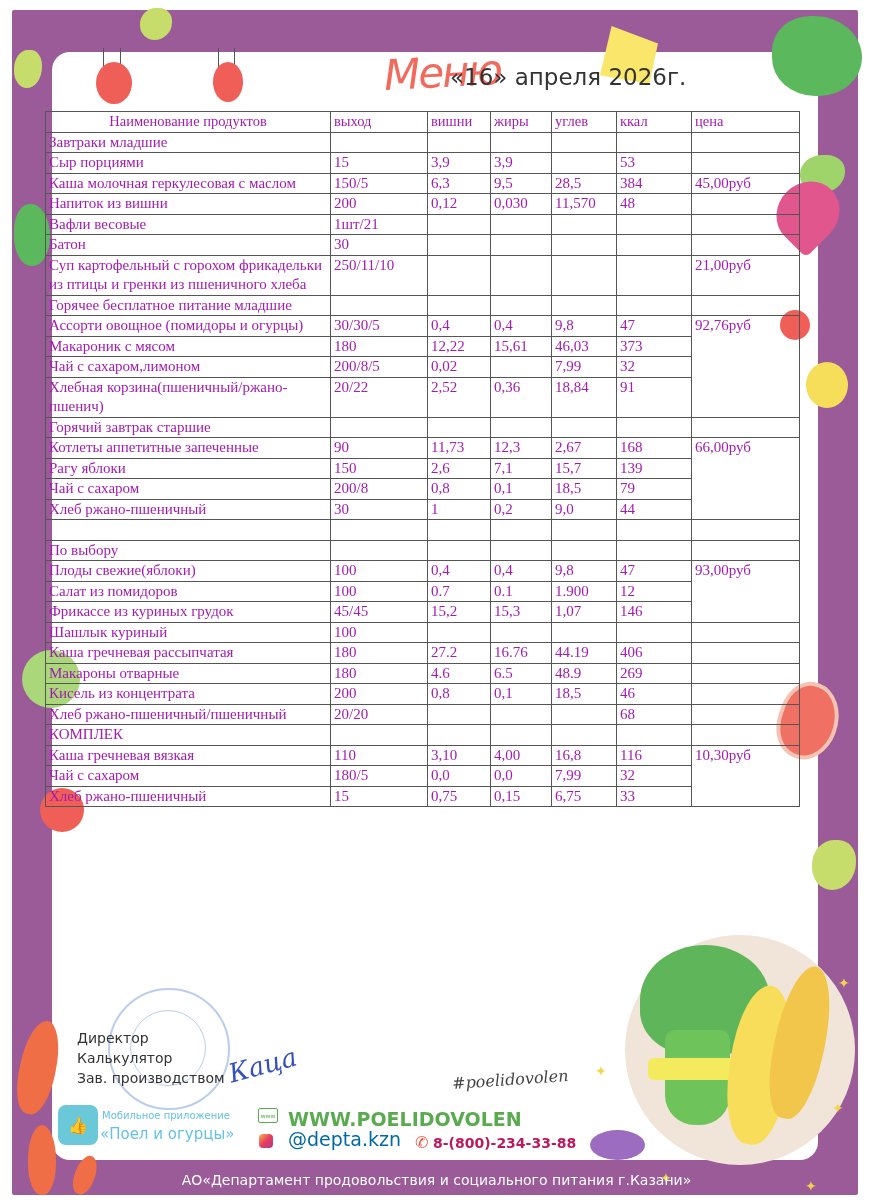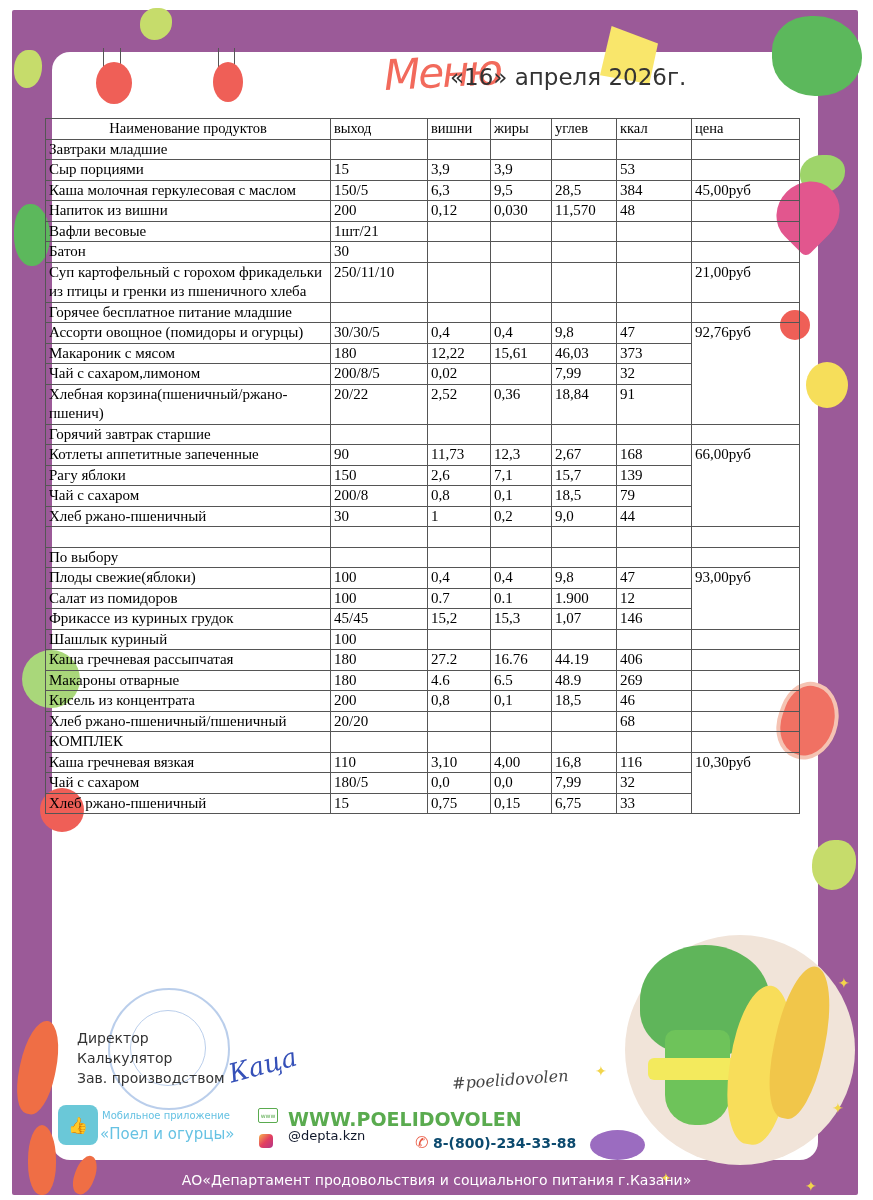--- a/index.html
+++ b/index.html
@@ -14,43 +14,43 @@
   .lemon { border-radius:50%; background:#f6de5a; }
   .meat { border-radius:45% 55% 50% 50%; background:#f07163; border:4px solid #f5c3b3; }
   .apple { border-radius:50%; background:#a9d77a; }
   .carrot { border-radius:50% 50% 45% 45%; background:#ef6e45; }
   .cheese { background:#f9e66b; clip-path:polygon(20% 0, 100% 30%, 85% 100%, 0 85%); }
   .string { position:absolute; width:1px; background:#555; }
 
   .title-menu { position:absolute; left:384px; top:48px; font-family:"DejaVu Sans", sans-serif; font-size:42px; color:#f26a5c; font-style:italic; letter-spacing:-2px; transform:rotate(-3deg); }
   .title-date { position:absolute; left:450px; top:64px; font-family:"DejaVu Sans", sans-serif; font-size:23px; color:#333; }
 
-  table.menu { position:absolute; left:45px; top:118px; border-collapse:collapse; font-size:15px; color:#000000; }
+  table.menu { position:absolute; left:45px; top:111px; border-collapse:collapse; font-size:15px; color:#a21caf; }
   table.menu td, table.menu th { border:1px solid #555; padding:0 3px; vertical-align:top; line-height:19.5px; background:transparent; font-weight:normal; text-align:left; }
   table.menu th { font-size:14.5px; }
   table.menu th.first { text-align:center; }
   .b { font-weight:bold; }
   .price { font-weight:bold; }
   col.c0 { width:285px; } col.c1 { width:97px; } col.c2 { width:63px; } col.c3 { width:61px; }
   col.c4 { width:65px; } col.c5 { width:75px; } col.c6 { width:108px; }
 
   .sign { position:absolute; left:77px; top:1028px; font-family:"DejaVu Sans", sans-serif; font-size:14px; color:#333; line-height:20px; }
   .stamp { position:absolute; left:108px; top:988px; width:118px; height:118px; border-radius:50%; border:2px solid #a9c2e6; opacity:0.8; }
   .stamp-inner { position:absolute; left:130px; top:1010px; width:74px; height:74px; border-radius:50%; border:1px solid #a9c2e6; opacity:0.8; }
   .signature { position:absolute; left:228px; top:1050px; font-family:"DejaVu Serif", serif; font-style:italic; font-size:26px; color:#3550b8; transform:rotate(-15deg); }
 
   .app-icon { position:absolute; left:58px; top:1105px; width:40px; height:40px; border-radius:8px; background:#6ac8d8; color:#fff; display:flex; align-items:center; justify-content:center; font-size:16px; }
   .app-label { position:absolute; left:102px; top:1110px; font-family:"DejaVu Sans", sans-serif; color:#66c2e3; font-size:10px; line-height:12px; }
   .app-name { position:absolute; left:100px; top:1125px; font-family:"DejaVu Sans", sans-serif; color:#66c2e3; font-size:15px; }
   .www-icon { position:absolute; left:258px; top:1108px; width:18px; height:13px; border:1px solid #5aab4f; border-radius:2px; font-size:6px; color:#5aab4f; text-align:center; line-height:13px; font-family:"DejaVu Sans", sans-serif; }
   .www { position:absolute; left:288px; top:1108px; font-family:"DejaVu Sans", sans-serif; font-weight:bold; color:#5aab4f; font-size:19px; }
   .insta-icon { position:absolute; left:259px; top:1134px; width:14px; height:14px; border-radius:4px; background:linear-gradient(135deg,#f7b44c,#e4405f,#b13589); }
-  .insta { position:absolute; left:288px; top:1128px; font-family:"DejaVu Sans", sans-serif; color:#0f172a; font-size:13px; }
+  .insta { position:absolute; left:288px; top:1128px; font-family:"DejaVu Sans", sans-serif; color:#0369a1; font-size:19px; }
   .phone-icon { position:absolute; left:415px; top:1133px; color:#e8553e; font-size:16px; font-family:"DejaVu Sans", sans-serif; }
-  .phone { position:absolute; left:433px; top:1135px; font-family:"DejaVu Sans", sans-serif; color:#0c4a6e; font-size:14px; font-weight:bold; }
+  .phone { position:absolute; left:433px; top:1135px; font-family:"DejaVu Sans", sans-serif; color:#be185d; font-size:14px; font-weight:bold; }
   .hashtag { position:absolute; left:452px; top:1070px; font-family:"DejaVu Serif", serif; font-style:italic; color:#444; font-size:16px; transform:rotate(-4deg); }
   .footer { position:absolute; left:0; top:1172px; width:873px; text-align:center; font-family:"DejaVu Sans", sans-serif; color:#ffffff; font-size:14px; }
   .circle-bg { position:absolute; left:625px; top:935px; width:230px; height:230px; border-radius:50%; background:#f1e4d9; }
   .broccoli { position:absolute; left:640px; top:945px; width:130px; height:110px; background:#5fb55a; border-radius:50% 50% 40% 40%; }
   .broccoli-stem { position:absolute; left:665px; top:1030px; width:65px; height:95px; background:#6ec35a; border-radius:10px 10px 30px 30px; }
   .glasses { position:absolute; left:648px; top:1058px; width:96px; height:22px; background:#f3ea5d; border-radius:6px; }
   .banana1 { position:absolute; left:730px; top:985px; width:60px; height:160px; background:#f8dd5a; border-radius:50% 50% 45% 45%; transform:rotate(8deg); }
   .banana2 { position:absolute; left:775px; top:965px; width:50px; height:155px; background:#f1c64a; border-radius:50% 50% 45% 45%; transform:rotate(12deg); }
   .candy { position:absolute; left:590px; top:1130px; width:55px; height:30px; background:#9b6cc0; border-radius:50%; }
   .sparkle { position:absolute; color:#f2d54b; font-size:14px; font-family:"DejaVu Sans", sans-serif; }

